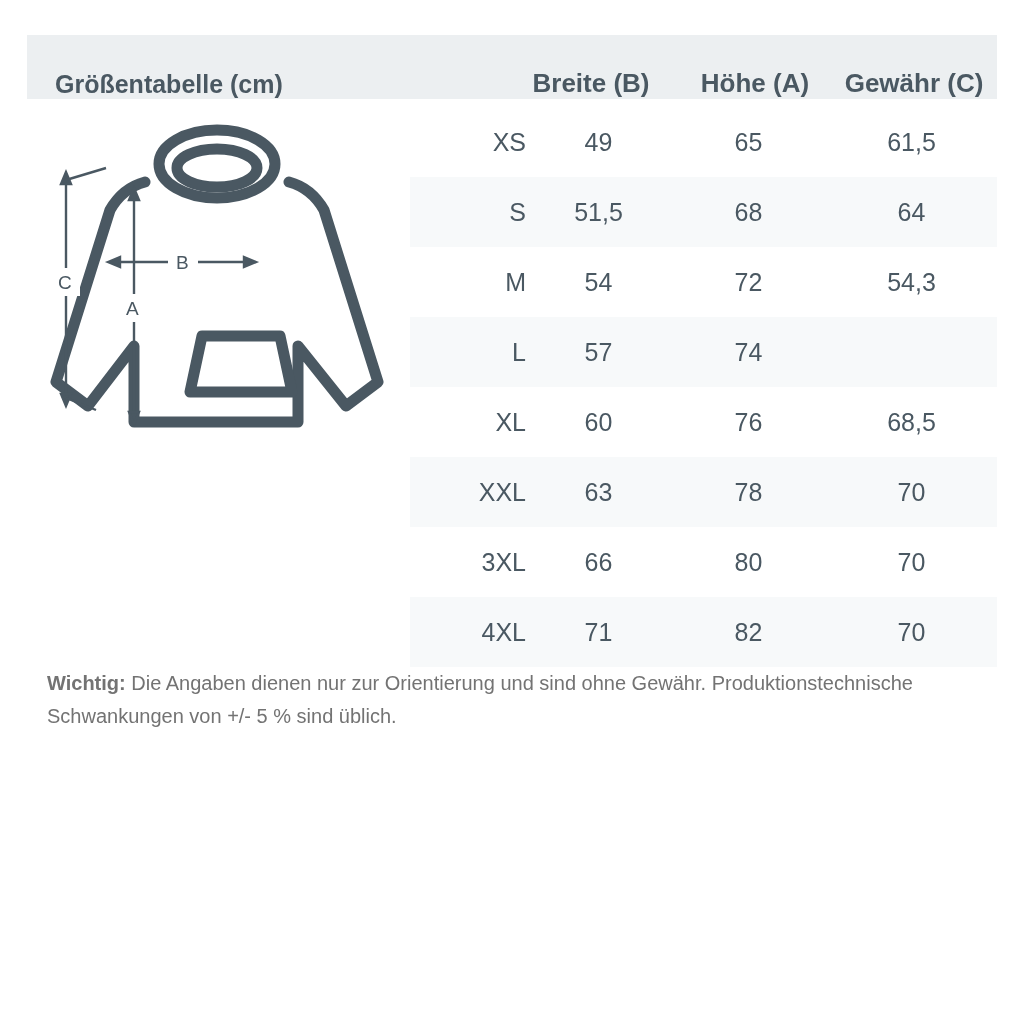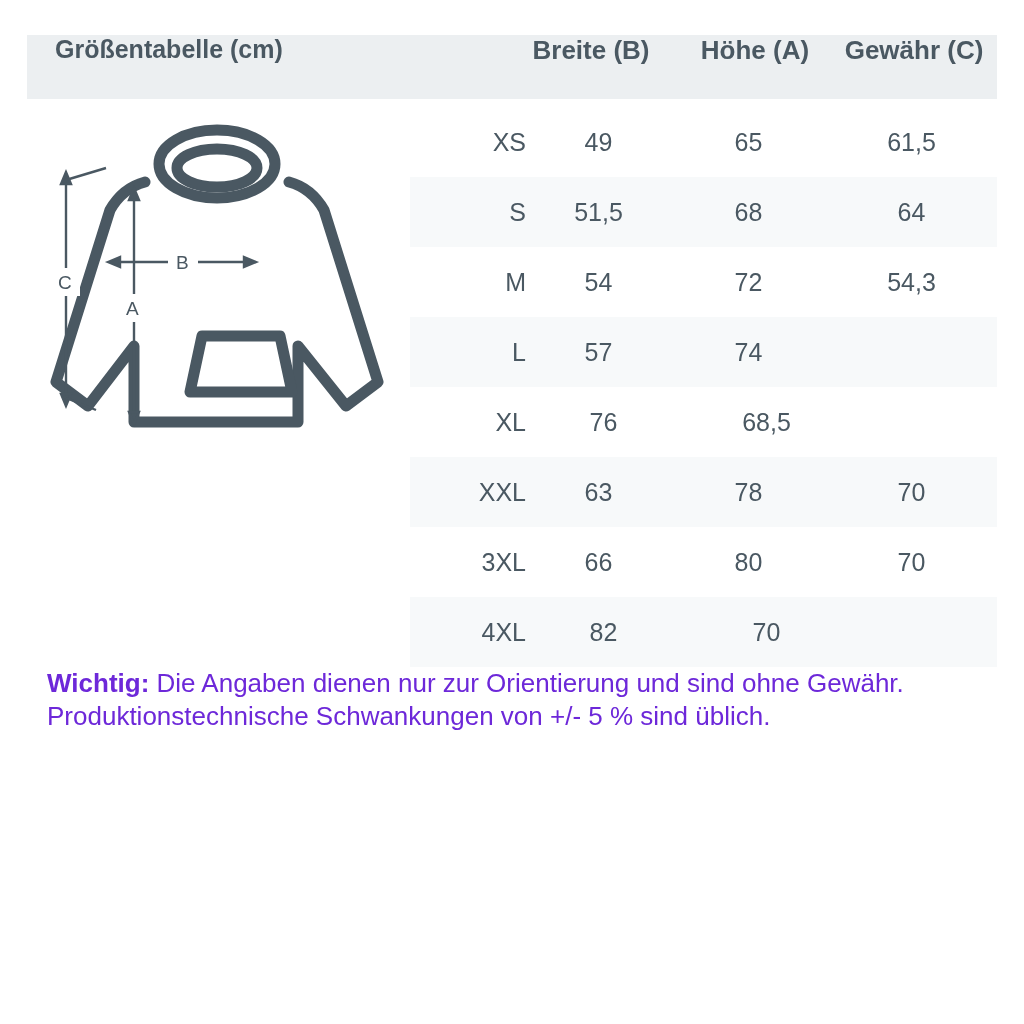--- a/index.html
+++ b/index.html
@@ -24,21 +24,21 @@
 
   
   .header {
     position: absolute;
     left: 27px;
     top: 35px;
     width: 970px;
     height: 64px;
     background: #eceff1;
     display: flex;
-    align-items: flex-start;
+    align-items: flex-end;
     box-sizing: border-box;
   }
   .header-title {
     font-size: 25px;
     font-weight: bold;
     color: #4a5862;
     padding-left: 28px;
     white-space: nowrap;
   }
   .header-cols {
@@ -92,23 +92,23 @@
     width: 380px;
     height: 360px;
   }
 
   
   .note {
     position: absolute;
     left: 47px;
     top: 667px;
     width: 940px;
-    font-size: 26px;
+    font-size: 20px;
     line-height: 33px;
-    color: #6d28d9;
+    color: #737373;
   }
   .note b {
     font-weight: bold;
   }
 </style>
 </head>
 <body>
 
 <div class="page">
 
@@ -180,37 +180,39 @@
       <div class="cell height">72</div>
       <div class="cell sleeve">54,3</div>
     </div>
     <div class="row alt">
       <div class="cell size">L</div>
       <div class="cell width">57</div>
       <div class="cell height">74</div>
     </div>
     <div class="row">
       <div class="cell size">XL</div>
+      <div class="cell width">60</div>
       <div class="cell height">76</div>
       <div class="cell sleeve">68,5</div>
     </div>
     <div class="row alt">
       <div class="cell size">XXL</div>
       <div class="cell width">63</div>
       <div class="cell height">78</div>
       <div class="cell sleeve">70</div>
     </div>
     <div class="row">
       <div class="cell size">3XL</div>
       <div class="cell width">66</div>
       <div class="cell height">80</div>
       <div class="cell sleeve">70</div>
     </div>
     <div class="row alt">
       <div class="cell size">4XL</div>
+      <div class="cell width">71</div>
       <div class="cell height">82</div>
       <div class="cell sleeve">70</div>
     </div>
   </div>
 
   <div class="note">
     <b>Wichtig:</b><span> Die Angaben dienen nur zur Orientierung und sind ohne Gewähr. Produktionstechnische Schwankungen von +/- 5 % sind üblich.</span>
   </div>
 
 </div>

